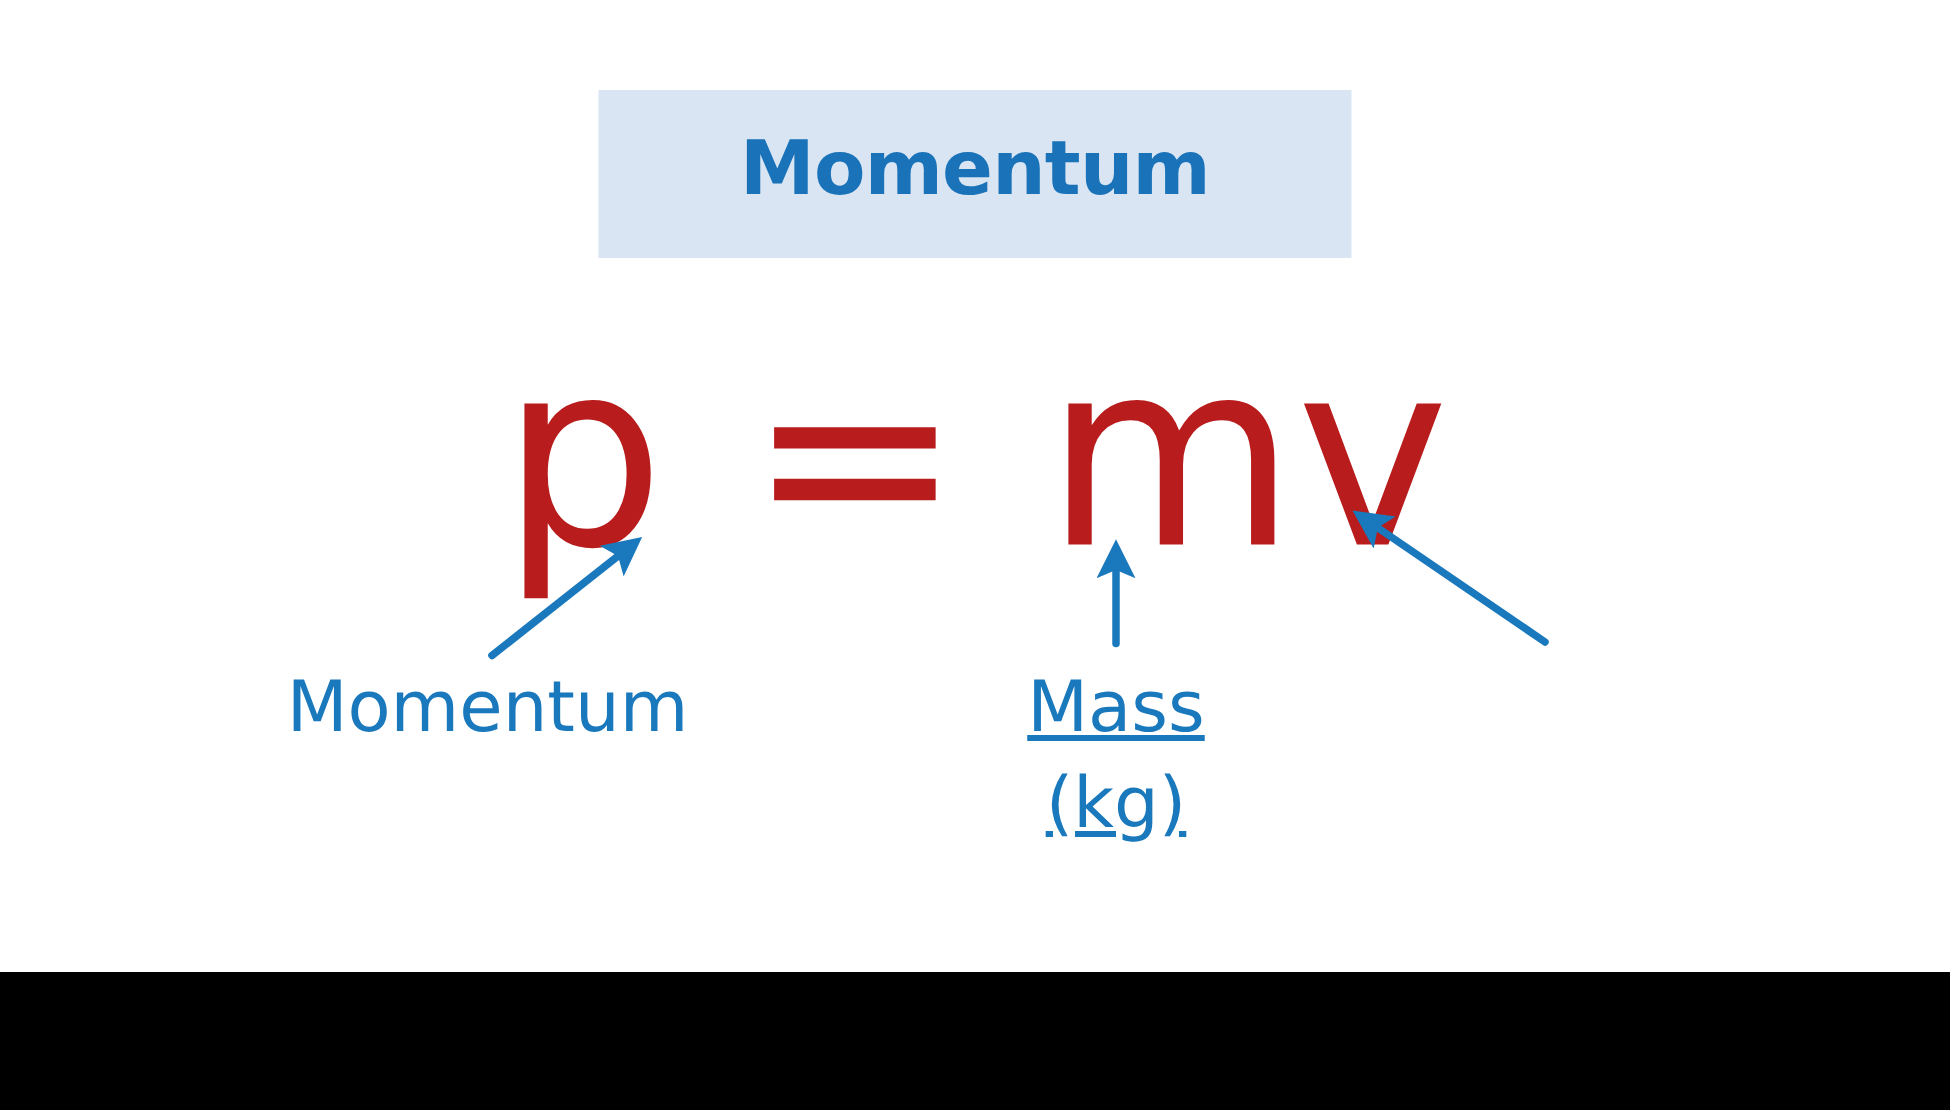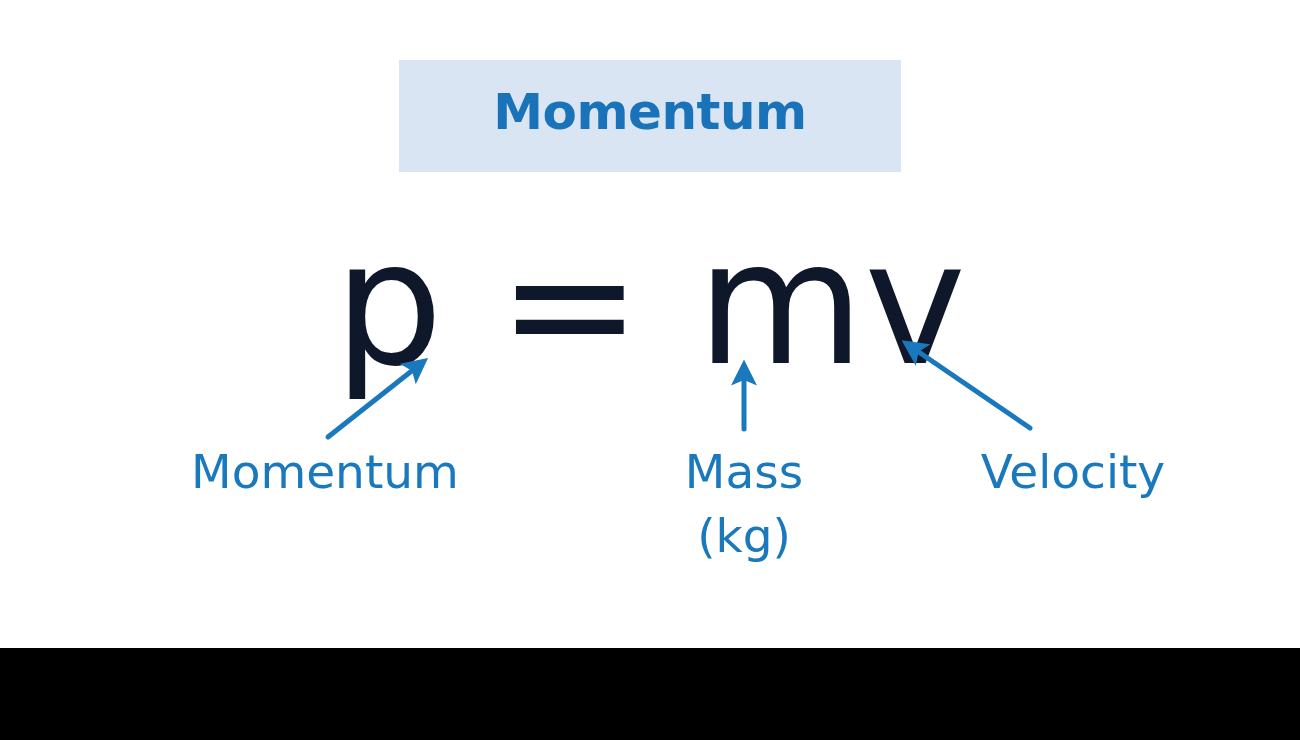--- a/index.html
+++ b/index.html
@@ -52,21 +52,21 @@
   .formula {
     position: absolute;
     left: 0px;
     top: 218px;
     width: 1300px;
     text-align: center;
     font-family: "DejaVu Sans", sans-serif;
     font-size: 172px;
     line-height: 172px;
     font-weight: 400;
-    color: #0f172a;
+    color: #b91c1c;
     white-space: pre;
   }
 
   
   .arrows {
     position: absolute;
     left: 0;
     top: 0;
     width: 1300px;
     height: 740px;
@@ -80,21 +80,21 @@
     font-family: "DejaVu Sans", sans-serif;
     font-size: 47px;
     line-height: 64px;
     font-weight: 400;
     color: #1a78bd;
     white-space: nowrap;
   }
   .label .unit { display: block; }
 
   .label-momentum { left: 144px;  top: 440px; width: 362px; }
-  .label-mass     { left: 632px;  top: 440px; width: 224px; }
+  .label-mass     { left: 632px;  top: 440px; width: 224px; text-decoration: underline; }
   .label-velocity { left: 918px;  top: 440px; width: 310px; }
 
   
   .footer {
     position: absolute;
     left: 0;
     top: 648px;
     width: 1300px;
     height: 92px;
     background: #000000;
@@ -127,21 +127,20 @@
   <div class="label label-momentum">
     <span>Momentum</span>
   </div>
 
   <div class="label label-mass">
     <span>Mass</span>
     <span class="unit">(kg)</span>
   </div>
 
   <div class="label label-velocity">
-    <span>Velocity</span>
   </div>
 
   <div class="footer">
     
     
   </div>
 
 </div>
 
 </body></html>

